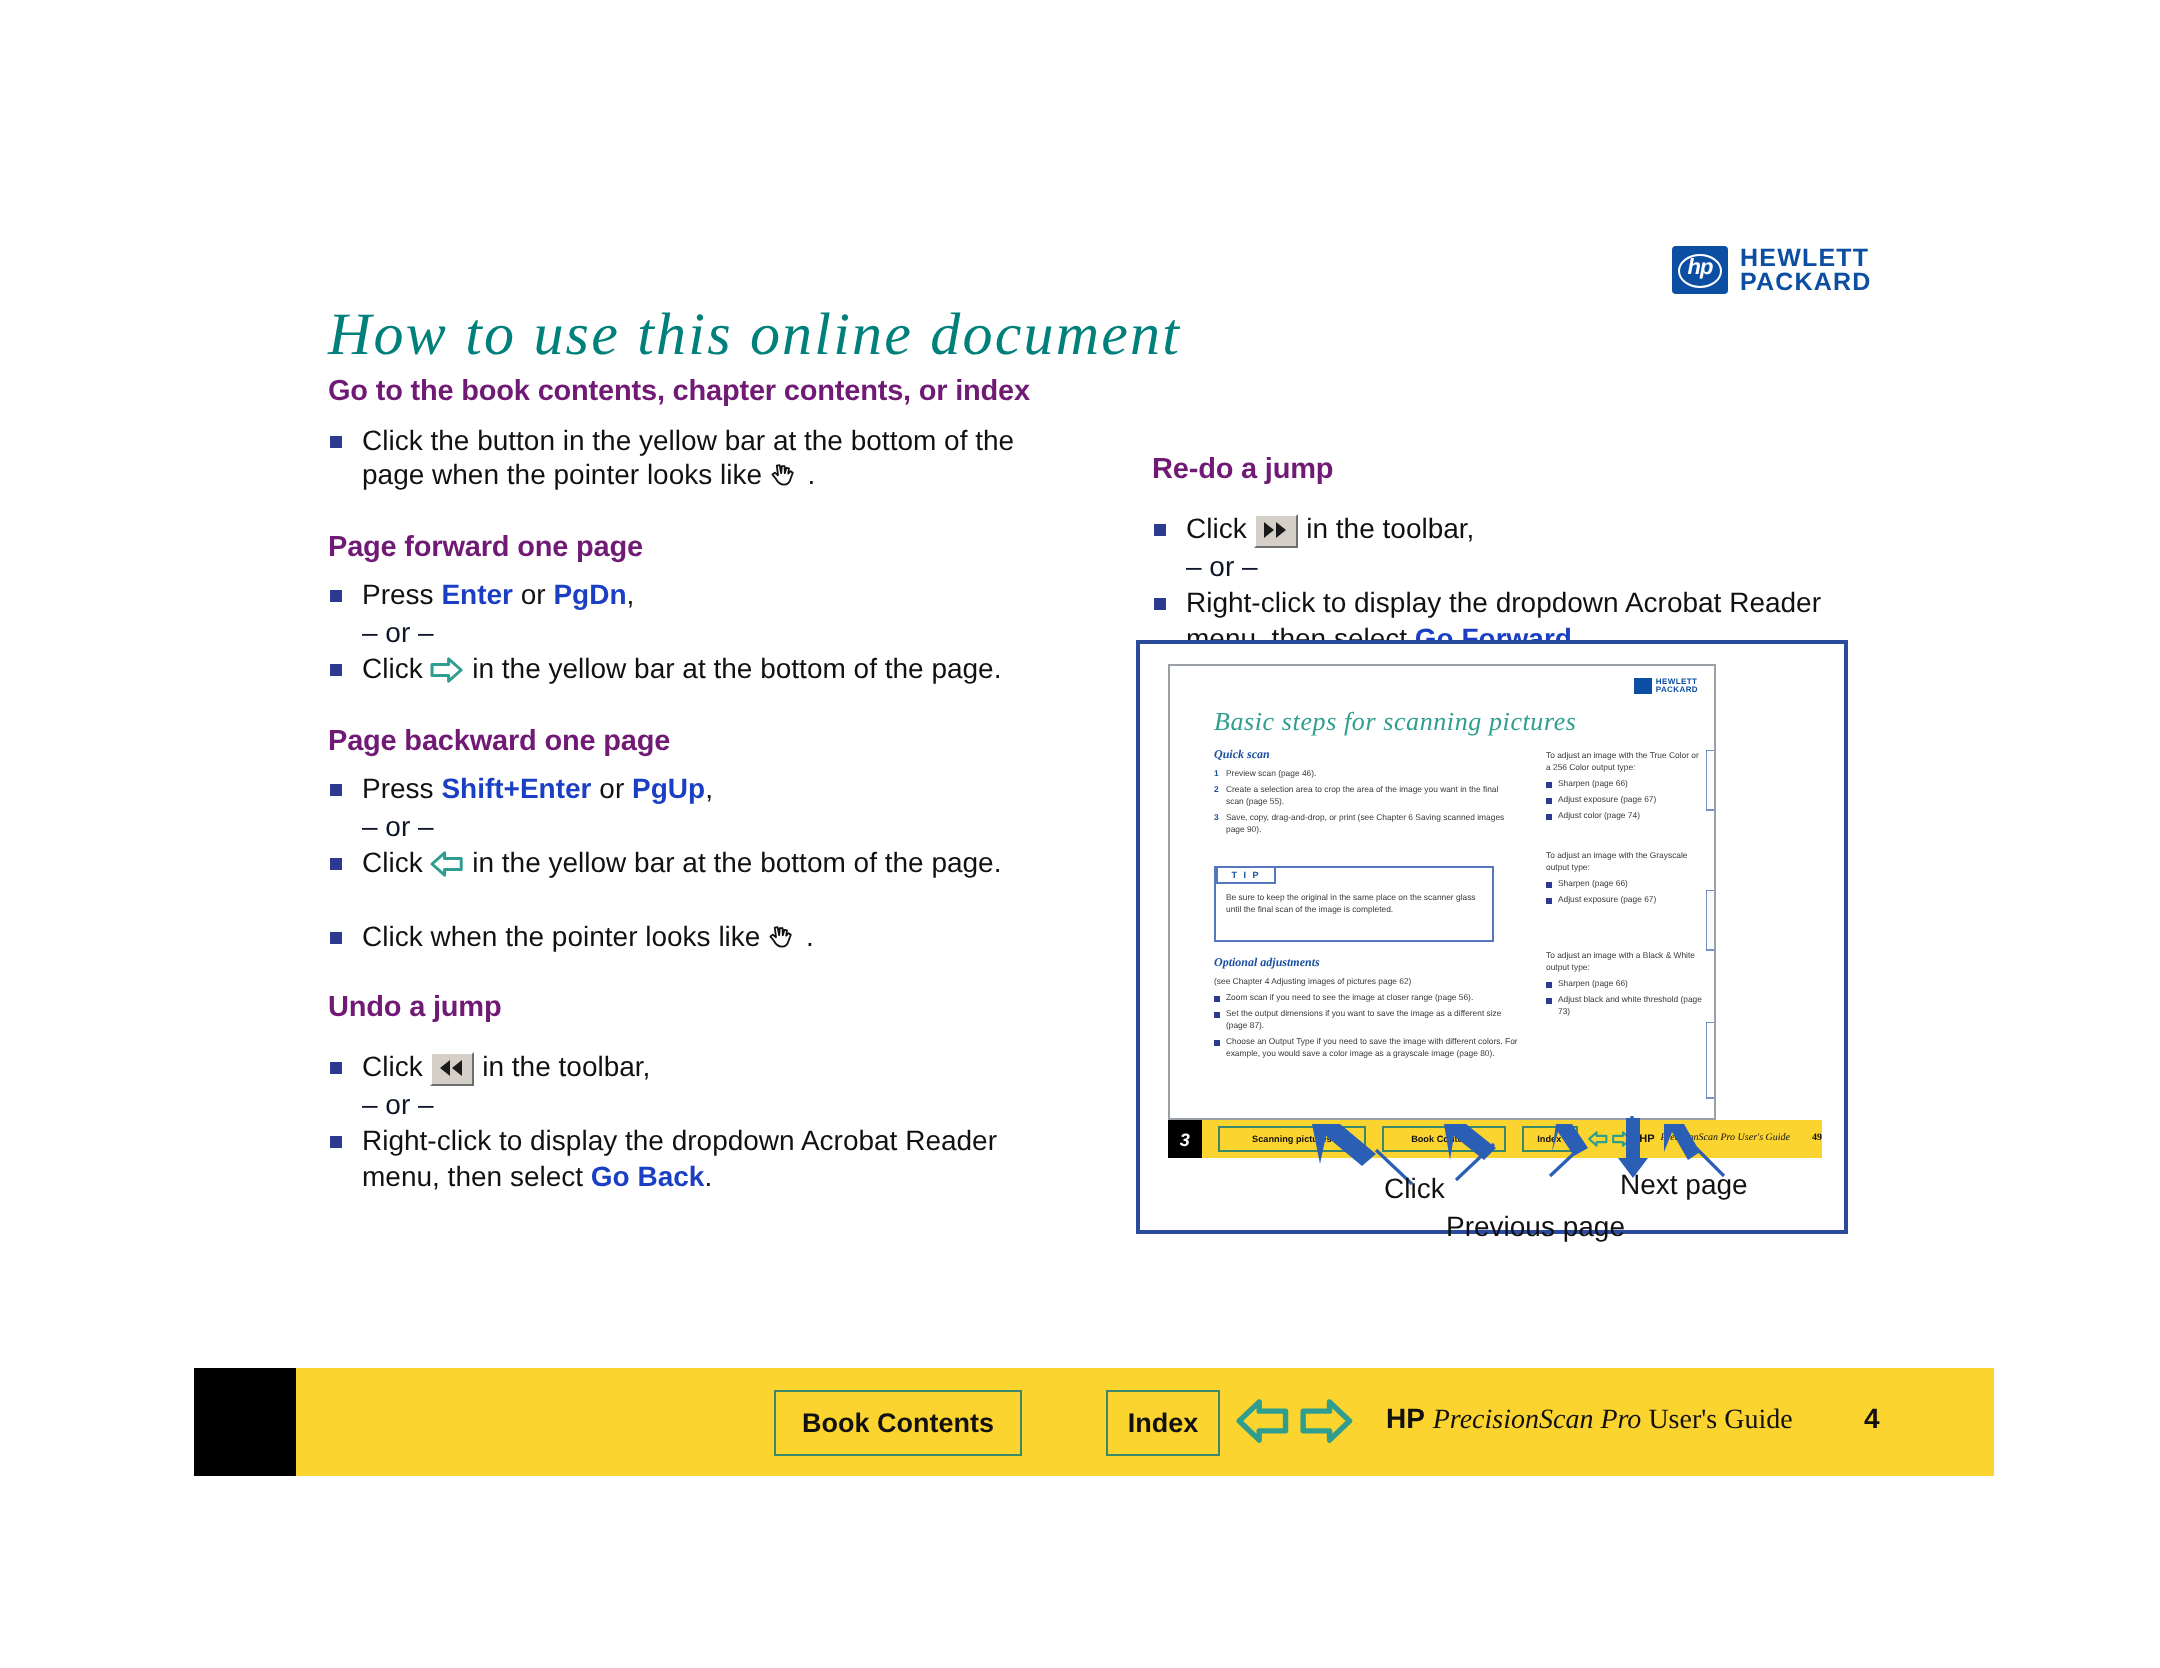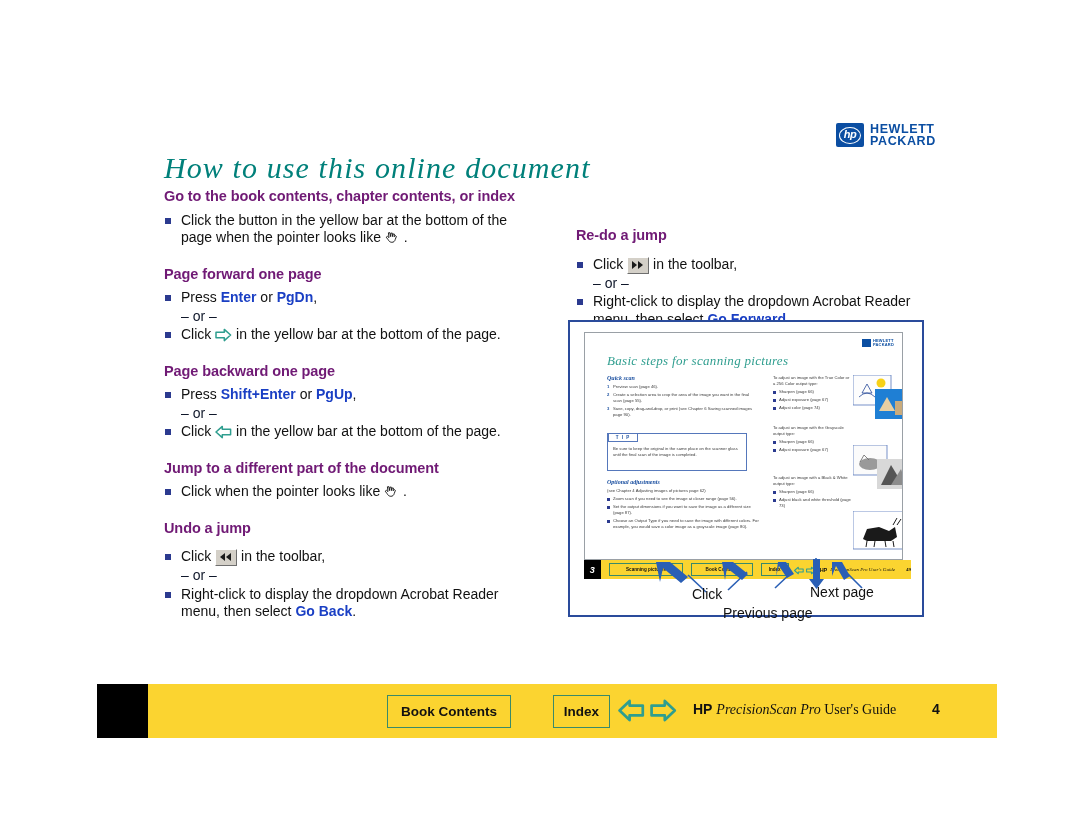--- a/index.html
+++ b/index.html
@@ -149,21 +149,21 @@
     position: absolute;
     left: 568px; top: 320px;
     width: 356px; height: 297px;
     border: 2px solid #2a4b9b;
     background: #ffffff;
     box-sizing: border-box;
   }
   #mini-page {
     position: absolute;
     left: 14px; top: 10px;
-    width: 319px; height: 228px;
+    width: 274px; height: 228px;
     background: #ffffff;
     border: 1px solid #9aa0a6;
     box-sizing: border-box;
     overflow: hidden;
   }
   #mini-page .mp-logo {
     position: absolute;
     right: 8px; top: 6px;
     display: flex; align-items: center; gap: 2px;
   }
@@ -345,21 +345,20 @@
       <ul class="bul">
         <li class="bulleted"><span>Press </span><span class="kw">Shift+Enter</span><span> or </span><span class="kw">PgUp</span><span>,</span></li>
         <li class="orline">– or –</li>
         <li class="bulleted"><span>Click </span><span class="ico"><svg width="17" height="14" viewBox="0 0 17 14">
                 <path d="M15.6 4.3 H7.3 V1.4 L1 7 L7.3 12.6 V9.7 H15.6 Z" fill="none" stroke="#2f9e8f" stroke-width="1.5" stroke-linejoin="round"></path>
               </svg></span><span> in the yellow bar at the bottom of the page.</span></li>
       </ul>
     </div>
 
     <div class="sec">
-      <h3 class="sec-head">Jump to a different part of the document</h3>
       <ul class="bul">
         <li class="bulleted"><span>Click when the pointer looks like </span><span class="ico"><svg width="15" height="15" viewBox="0 0 15 15">
                 <path d="M3 9.5 L1.2 7.2 L2.4 6.3 L4 7.6 L3.4 2.8 L4.8 2.6 L5.6 6.6 L5.9 3.1 L7.3 3.1 L7.4 6.6 L8.2 3.9 L9.5 4.2 L9.1 6.8 L10.3 5.6 L11.4 6.4 L10.2 9.6 C9.8 11.3 8.6 12.3 6.9 12.3 C5.3 12.3 4 11.4 3 9.5 Z" fill="#ffffff" stroke="#111111" stroke-width="0.9" stroke-linejoin="round"></path>
               </svg></span><span> .</span></li>
       </ul>
     </div>
 
     <div class="sec">
       <h3 class="sec-head">Undo a jump</h3>
       <ul class="bul" style="margin-top:12px">

